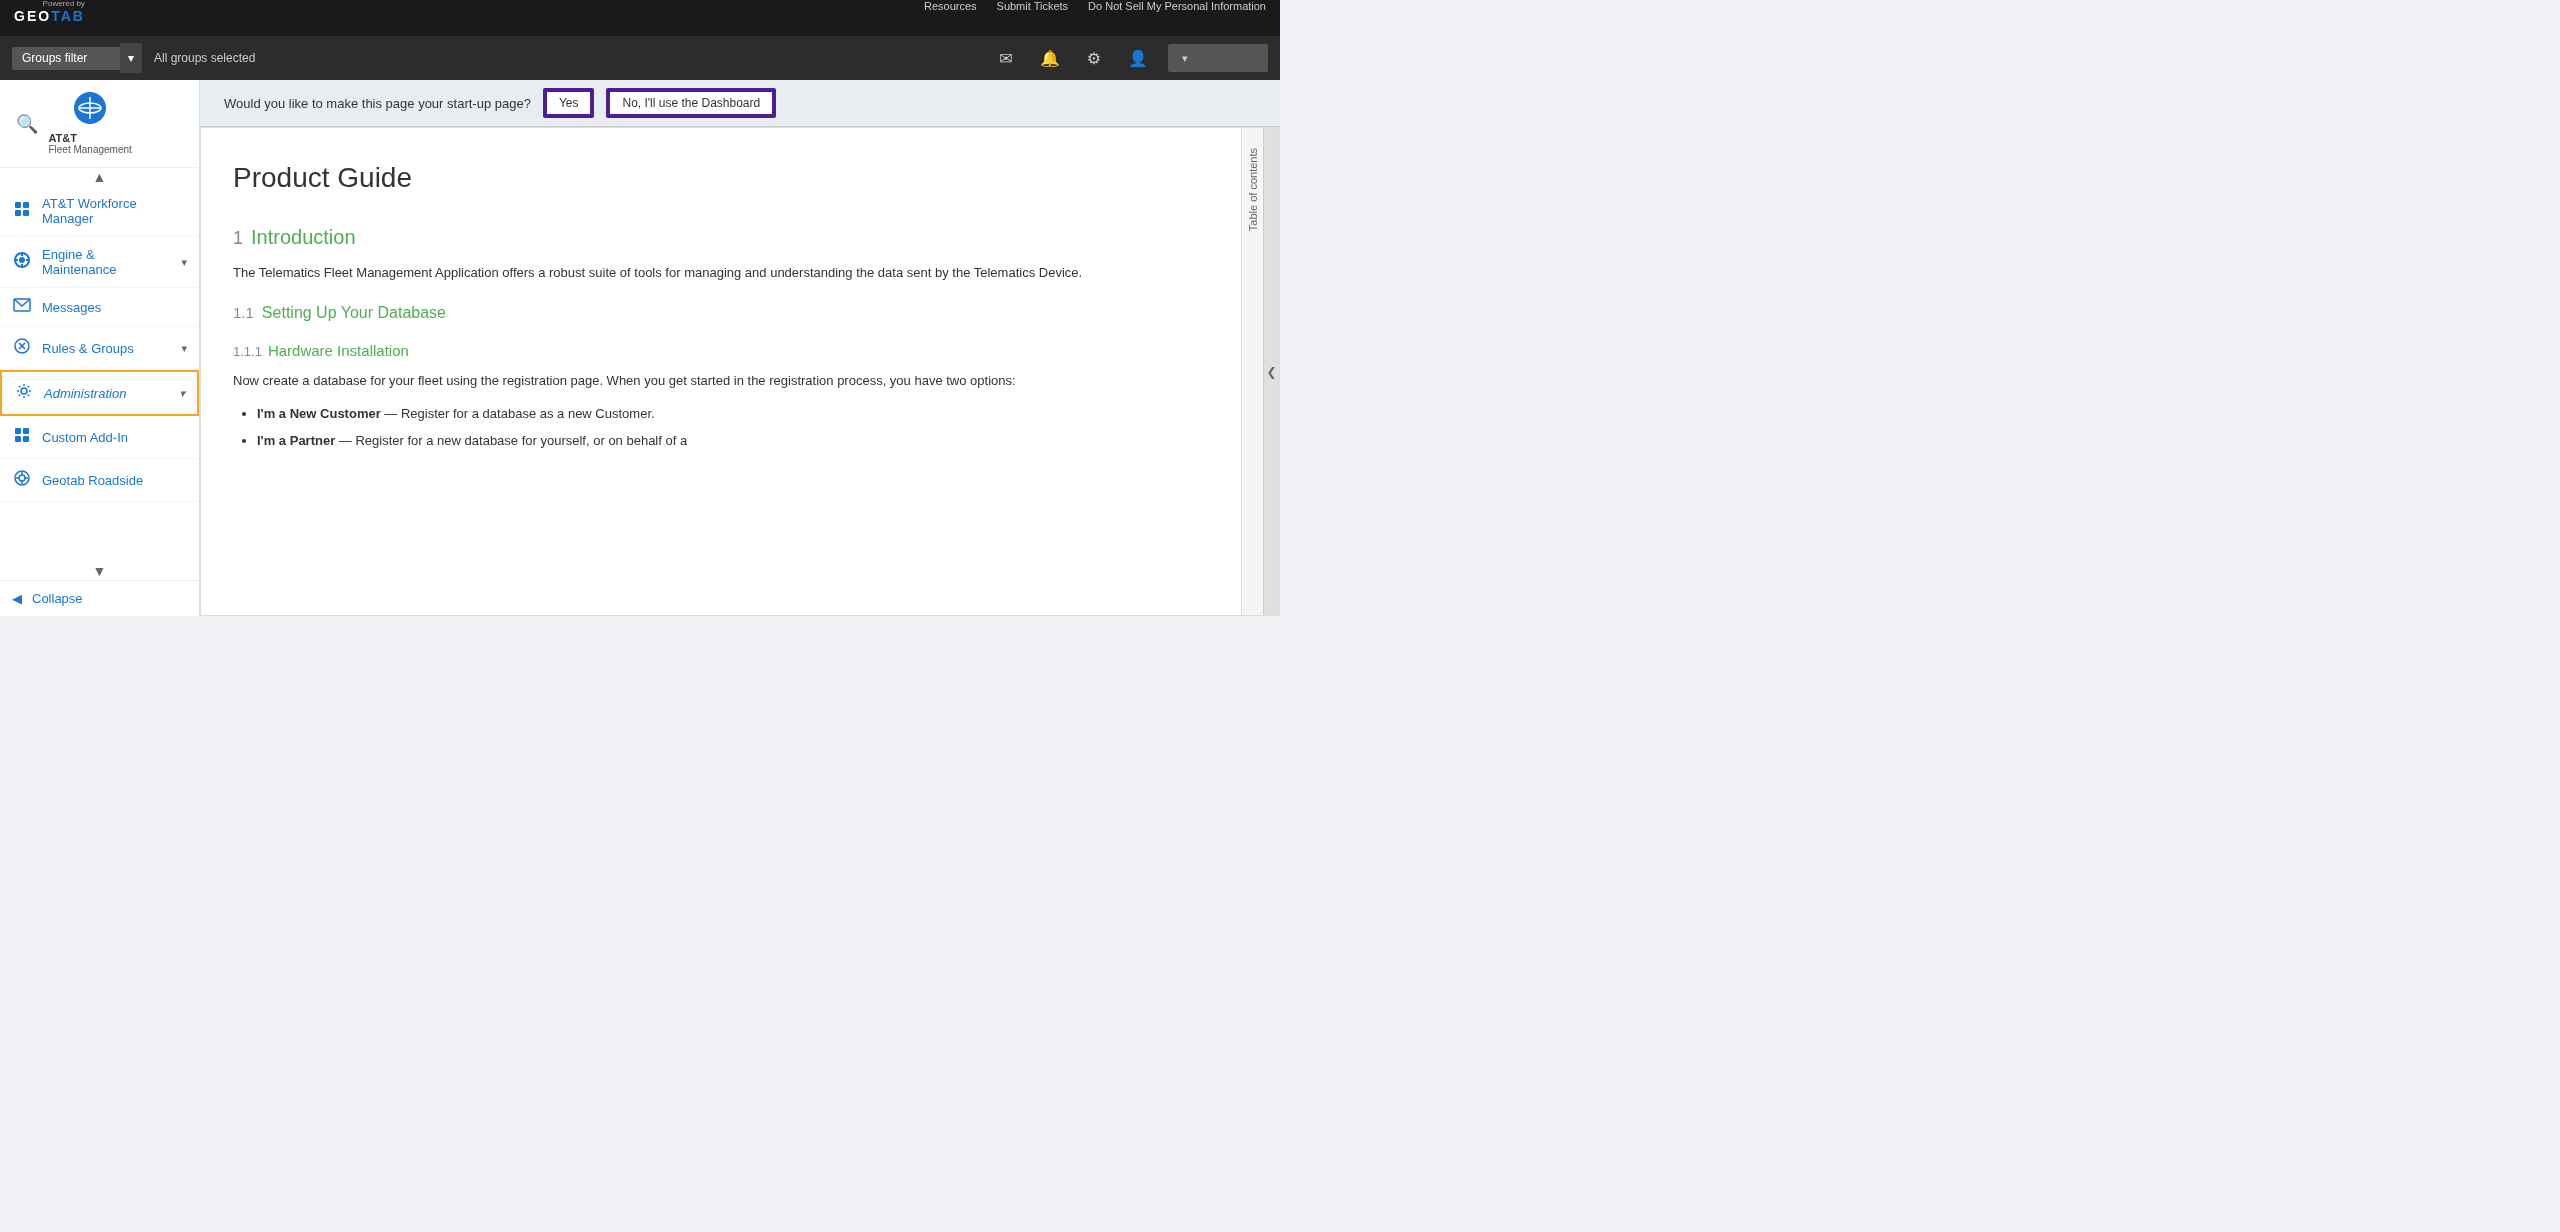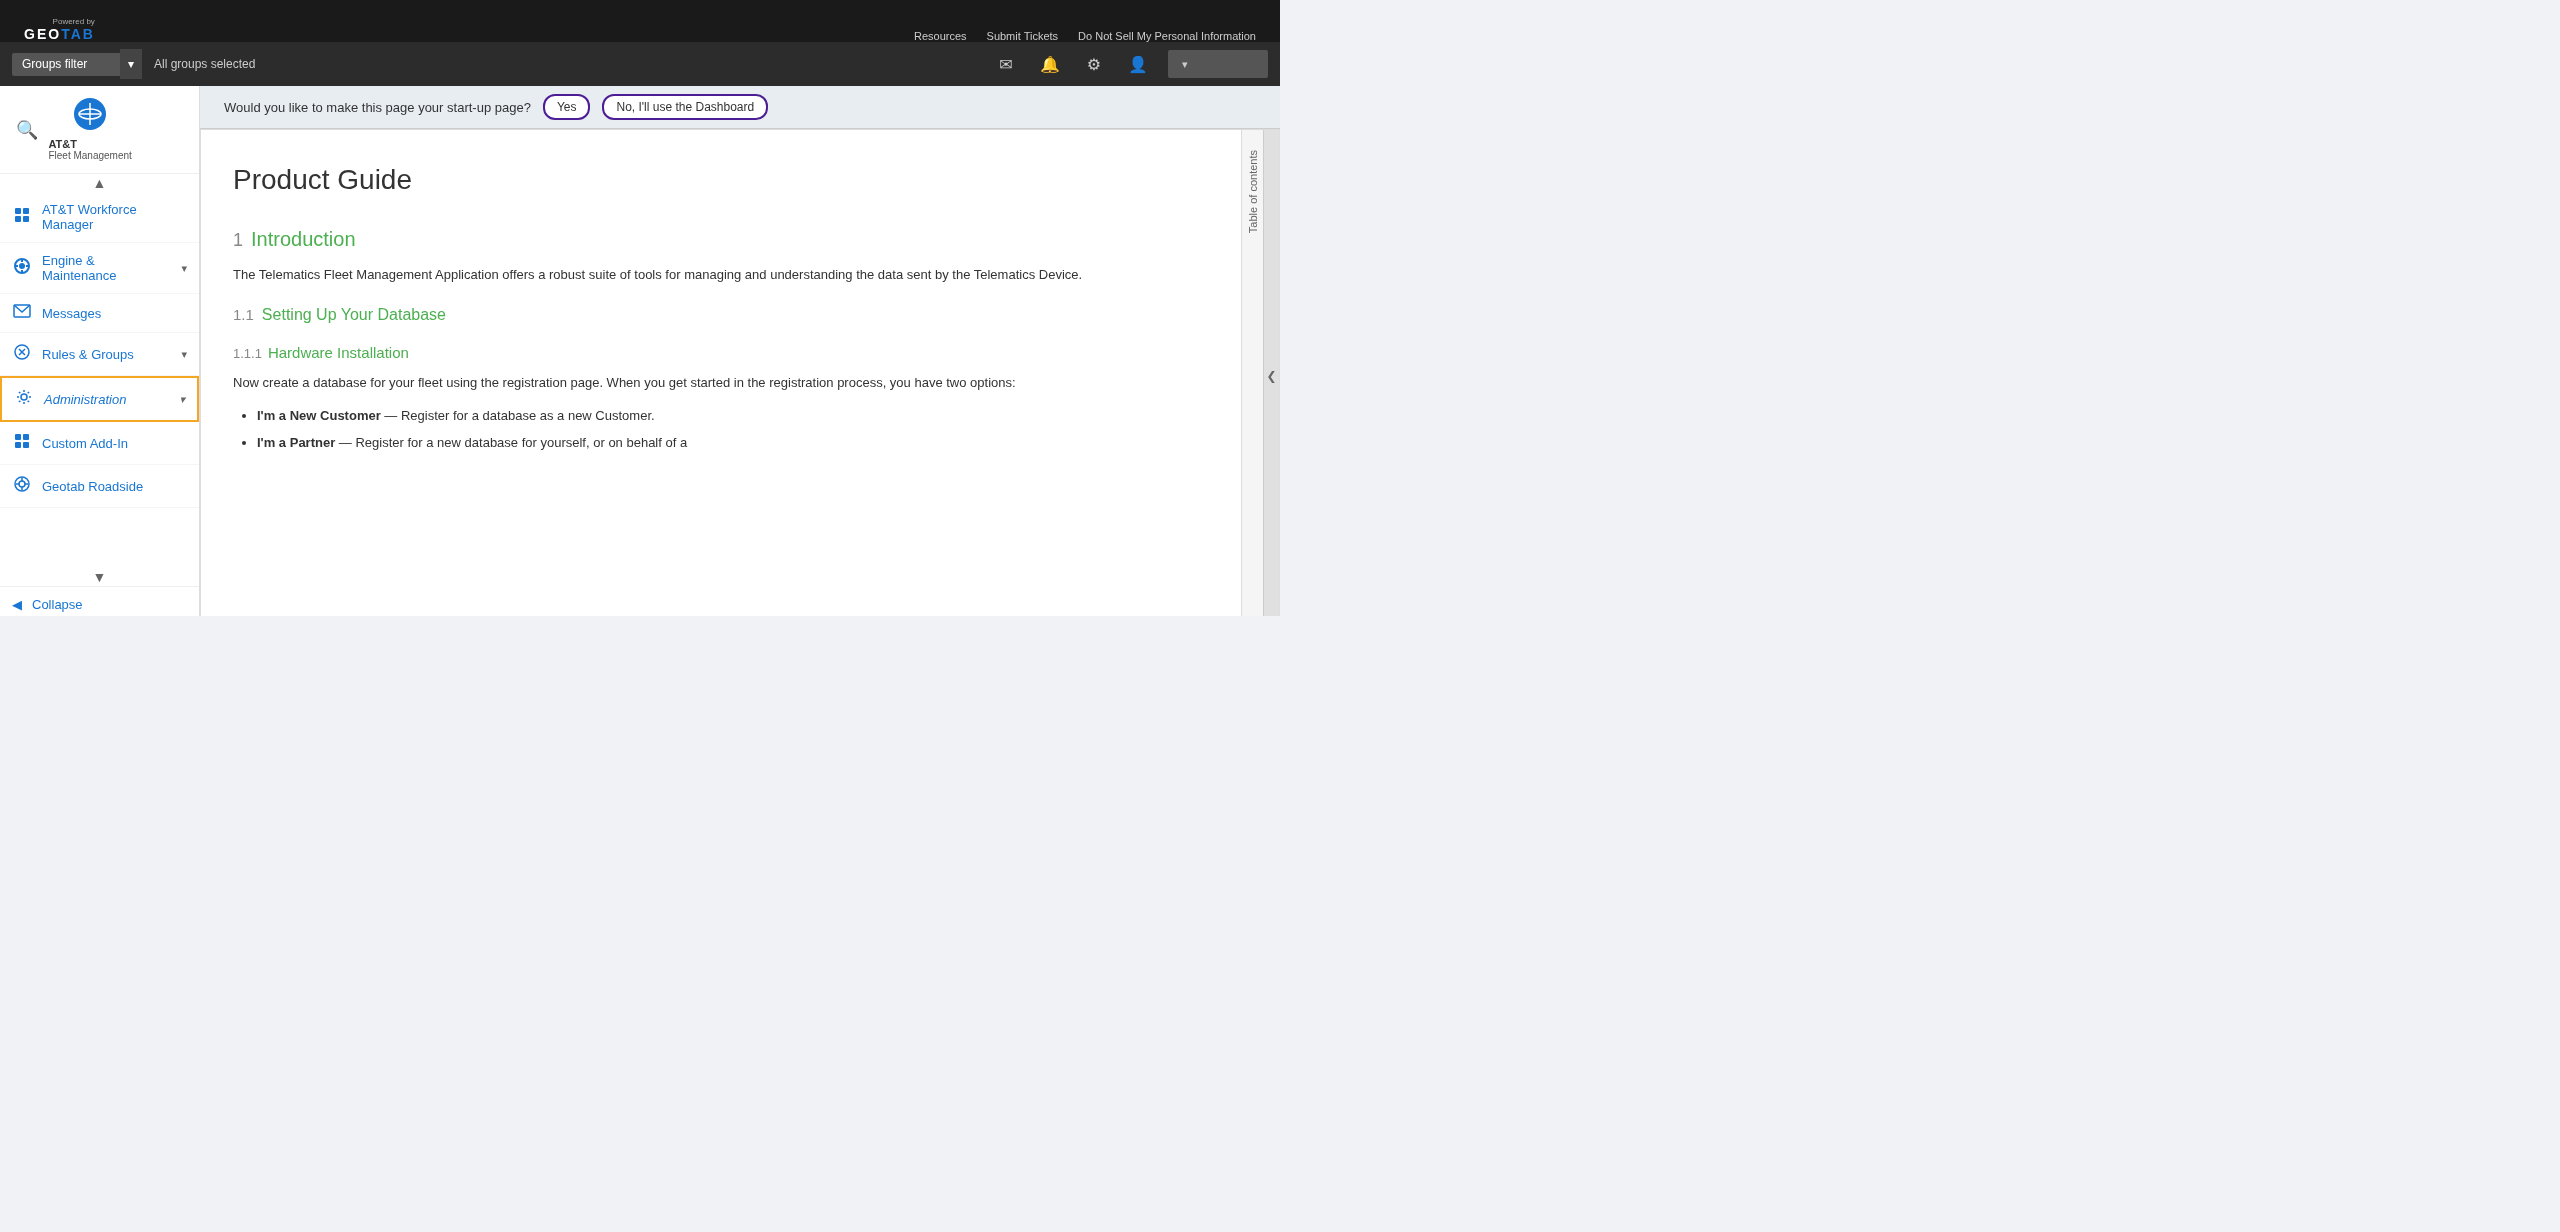--- a/index.html
+++ b/index.html
@@ -1,25 +1,25 @@
 <!DOCTYPE html>
 <html><head>
   <meta charset="utf-8">
   <style>
     * { margin: 0; padding: 0; box-sizing: border-box; }
     body { font-family: Arial, sans-serif; font-size: 14px; background: #f0f2f5; overflow: hidden; width: 1280px; height: 616px; }
 
     
     .top-nav {
       background: #1a1a1a;
-      height: 42px;
-      display: flex;
-      align-items: flex-end;
+      height: 36px;
+      display: flex;
+      align-items: flex-start;
       justify-content: space-between;
-      padding: 0 24px;
+      padding: 0 14px;
     }
     .top-nav-left {
       display: flex;
       align-items: center;
     }
     .geotab-logo {
       display: flex;
       align-items: center;
       gap: 4px;
     }
@@ -224,25 +224,25 @@
       align-items: center;
       gap: 12px;
       border-bottom: 1px solid #ccc;
     }
     .startup-bar-text {
       font-size: 13px;
       color: #333;
     }
     .startup-btn {
       background: white;
-      border: 2px solid #4c1d95;
+      border: 4px solid #4c1d95;
       padding: 4px 12px;
       font-size: 12px;
       cursor: pointer;
-      border-radius: 12px;
+      border-radius: 2px;
       color: #333;
     }
 
     .doc-area {
       flex: 1;
       display: flex;
       overflow: hidden;
       background: white;
       margin: 0;
       border: 1px solid #ddd;

